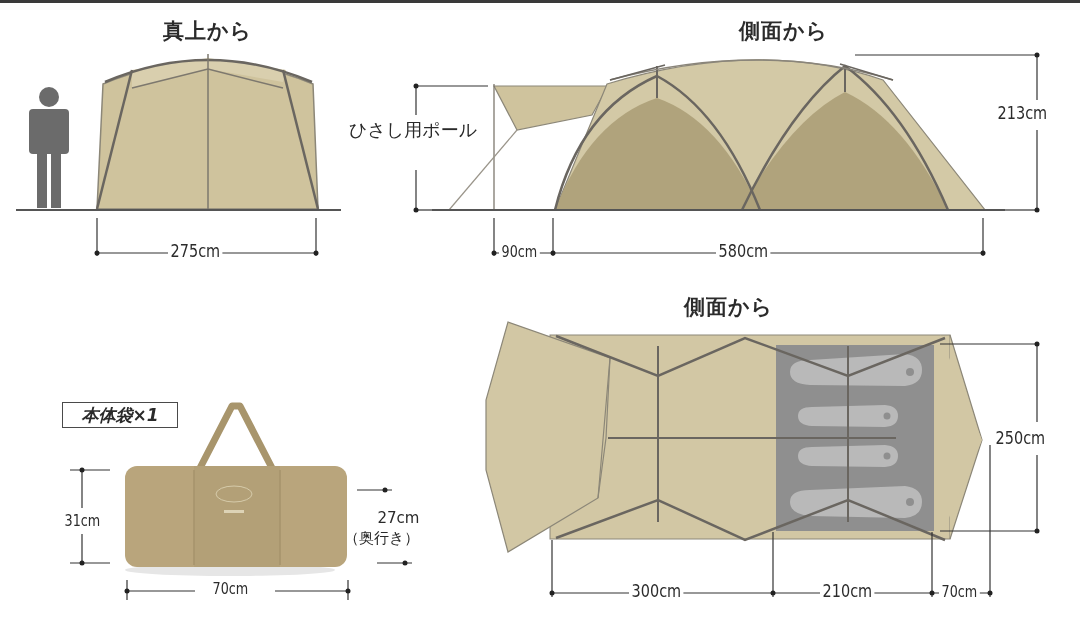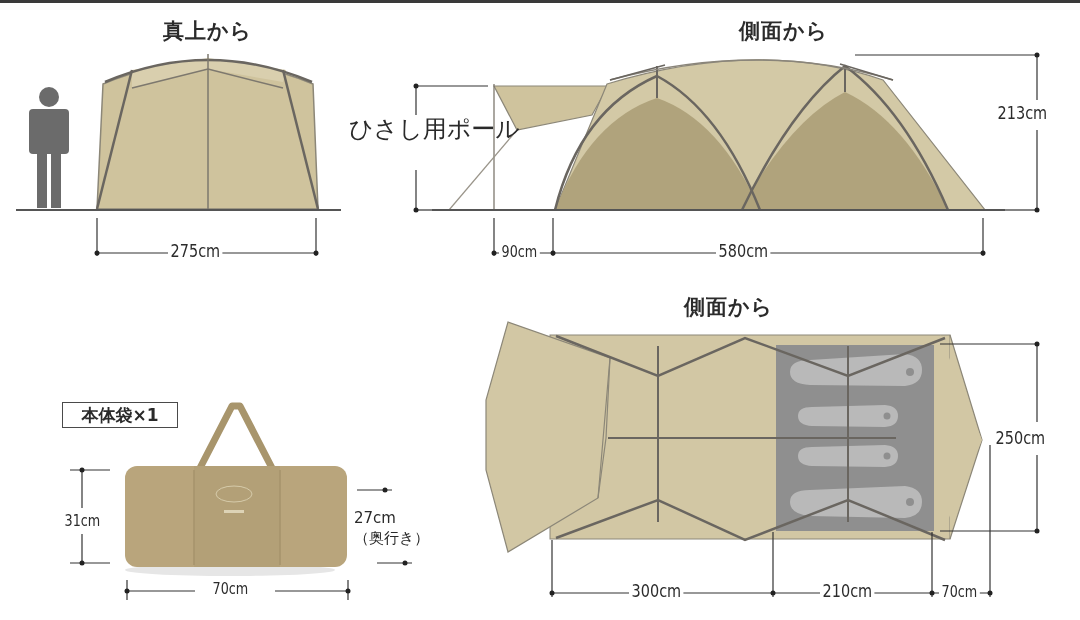--- a/index.html
+++ b/index.html
@@ -4,23 +4,23 @@
 <style>
   html, body { margin: 0; padding: 0; background: #ffffff; }
   body { width: 1080px; height: 620px; position: relative; overflow: hidden;
          font-family: "DejaVu Sans", "Liberation Sans", sans-serif; color: #2a2a2a; }
   .topbar { position: absolute; left: 0; top: 0; width: 1080px; height: 3px; background: #3a3a3a; }
   svg.canvas { position: absolute; left: 0; top: 0; }
   .title { position: absolute; font-size: 21px; font-weight: bold; color: #2b2b2b; white-space: nowrap; letter-spacing: 1px; }
   .dim { position: absolute; font-size: 17px; color: #2b2b2b; background: #fff; padding: 0 3px; white-space: nowrap; transform: scaleX(0.85); transform-origin: left center; }
   .dim.small { font-size: 15px; }
   .label-box { position: absolute; left: 62px; top: 402px; width: 116px; height: 26px; border: 1.5px solid #4a4a4a;
-               font-size: 17px; font-weight: bold; display: flex; align-items: center; justify-content: center; box-sizing: border-box; background:#fff; }
-  .pole-label { position: absolute; left: 349px; top: 117px; font-size: 24px; line-height: 25px; text-align: left; white-space: nowrap; }
-  .depth-label { position: absolute; left: 354px; top: 508px; font-size: 15px; line-height: 20px; text-align: left; white-space: nowrap; }
+               font-size: 17px; font-weight: bold; display: flex; align-items: center; justify-content: center; box-sizing: border-box; background:#fff;font-style:italic; }
+  .pole-label { position: absolute; left: 349px; top: 117px; font-size: 18px; line-height: 25px; text-align: left; white-space: nowrap; }
+  .depth-label { position: absolute; left: 344px; top: 508px; font-size: 15px; line-height: 20px; text-align: right; white-space: nowrap; }
 </style>
 </head>
 <body>
 
 <div class="topbar"></div>
 
 <svg class="canvas" width="1080" height="620" viewBox="0 0 1080 620">
 
   <g>
 

